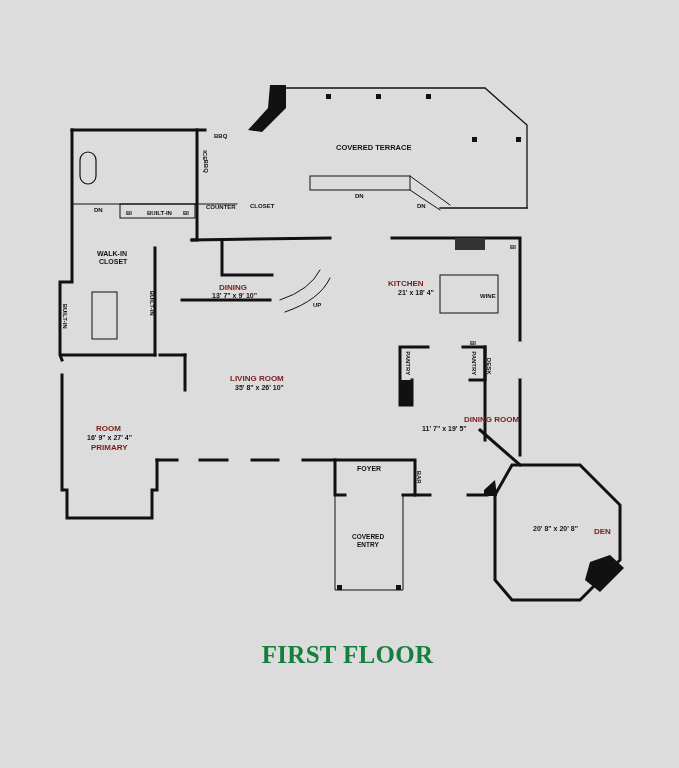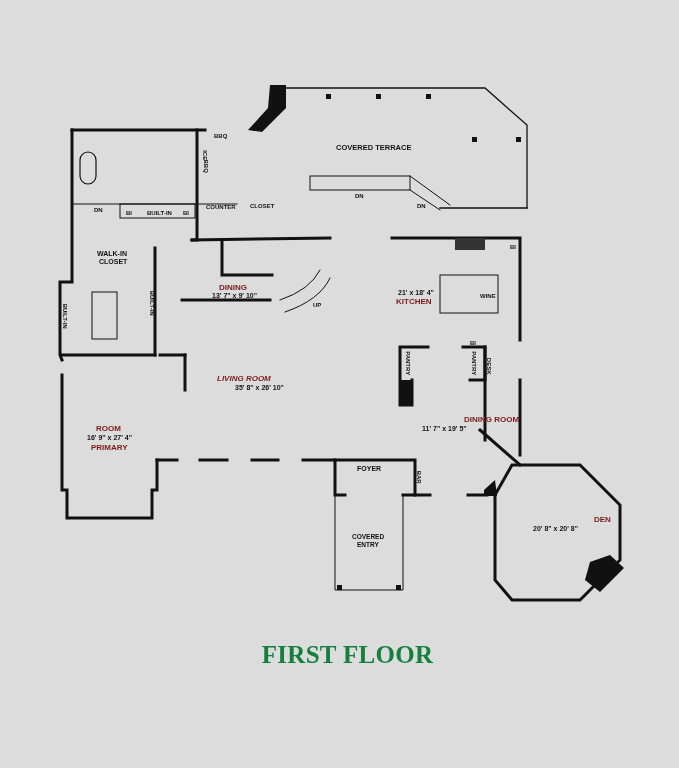--- a/index.html
+++ b/index.html
@@ -99,41 +99,41 @@
 
 <div class="lbl room-dim" style="left:97px;top:250px;font-size:7px;">WALK-IN</div>
 <div class="lbl room-dim" style="left:99px;top:258px;font-size:7px;">CLOSET</div>
 <div class="lbl small vert" style="left:52px;top:313px;">BUILT-IN</div>
 <div class="lbl small vert" style="left:139px;top:300px;">BUILT-IN</div>
 
 <div class="lbl room-name" style="left:219px;top:284px;">DINING</div>
 <div class="lbl room-dim" style="left:212px;top:292px;">13' 7" x 9' 10"</div>
 <div class="lbl small" style="left:313px;top:302px;">UP</div>
 
-<div class="lbl room-name" style="left:396px;top:280px;margin-top:18px;">KITCHEN</div>
+<div class="lbl room-name" style="left:388px;top:280px;">KITCHEN</div>
 <div class="lbl room-dim" style="left:398px;top:289px;">21' x 18' 4"</div>
 <div class="lbl small" style="left:480px;top:293px;">WINE</div>
 <div class="lbl small" style="left:510px;top:244px;">BI</div>
 
 <div class="lbl small vert" style="left:396px;top:360px;">PANTRY</div>
 <div class="lbl small vert" style="left:462px;top:360px;">PANTRY</div>
 <div class="lbl small" style="left:470px;top:340px;">BI</div>
 <div class="lbl small vert" style="left:481px;top:363px;">DESK</div>
 
-<div class="lbl room-name" style="left:217px;top:375px;font-style:italic;">LIVING ROOM</div>
+<div class="lbl room-name" style="left:230px;top:375px;">LIVING ROOM</div>
 <div class="lbl room-dim" style="left:235px;top:384px;">35' 8" x 26' 10"</div>
 
 <div class="lbl room-name" style="left:91px;top:416px;margin-top:28px;">PRIMARY</div>
 <div class="lbl room-name" style="left:96px;top:425px;">ROOM</div>
 <div class="lbl room-dim" style="left:87px;top:434px;">16' 9" x 27' 4"</div>
 
 <div class="lbl room-name" style="left:417px;top:416px;margin-left:47px;">DINING ROOM</div>
 <div class="lbl room-dim" style="left:422px;top:425px;">11' 7" x 19' 5"</div>
 
 <div class="lbl room-dim" style="left:357px;top:465px;">FOYER</div>
 <div class="lbl small vert" style="left:412px;top:474px;">BAR</div>
 <div class="lbl room-dim" style="left:352px;top:534px;font-size:6.5px;">COVERED</div>
 <div class="lbl room-dim" style="left:357px;top:542px;font-size:6.5px;">ENTRY</div>
 
-<div class="lbl room-name" style="left:546px;top:516px;padding-left:48px;">DEN</div>
+<div class="lbl room-name" style="left:546px;top:528px;padding-left:48px;">DEN</div>
 <div class="lbl room-dim" style="left:533px;top:525px;">20' 8" x 20' 8"</div>
 
 <div class="title">FIRST FLOOR</div>
 
 </body></html>

